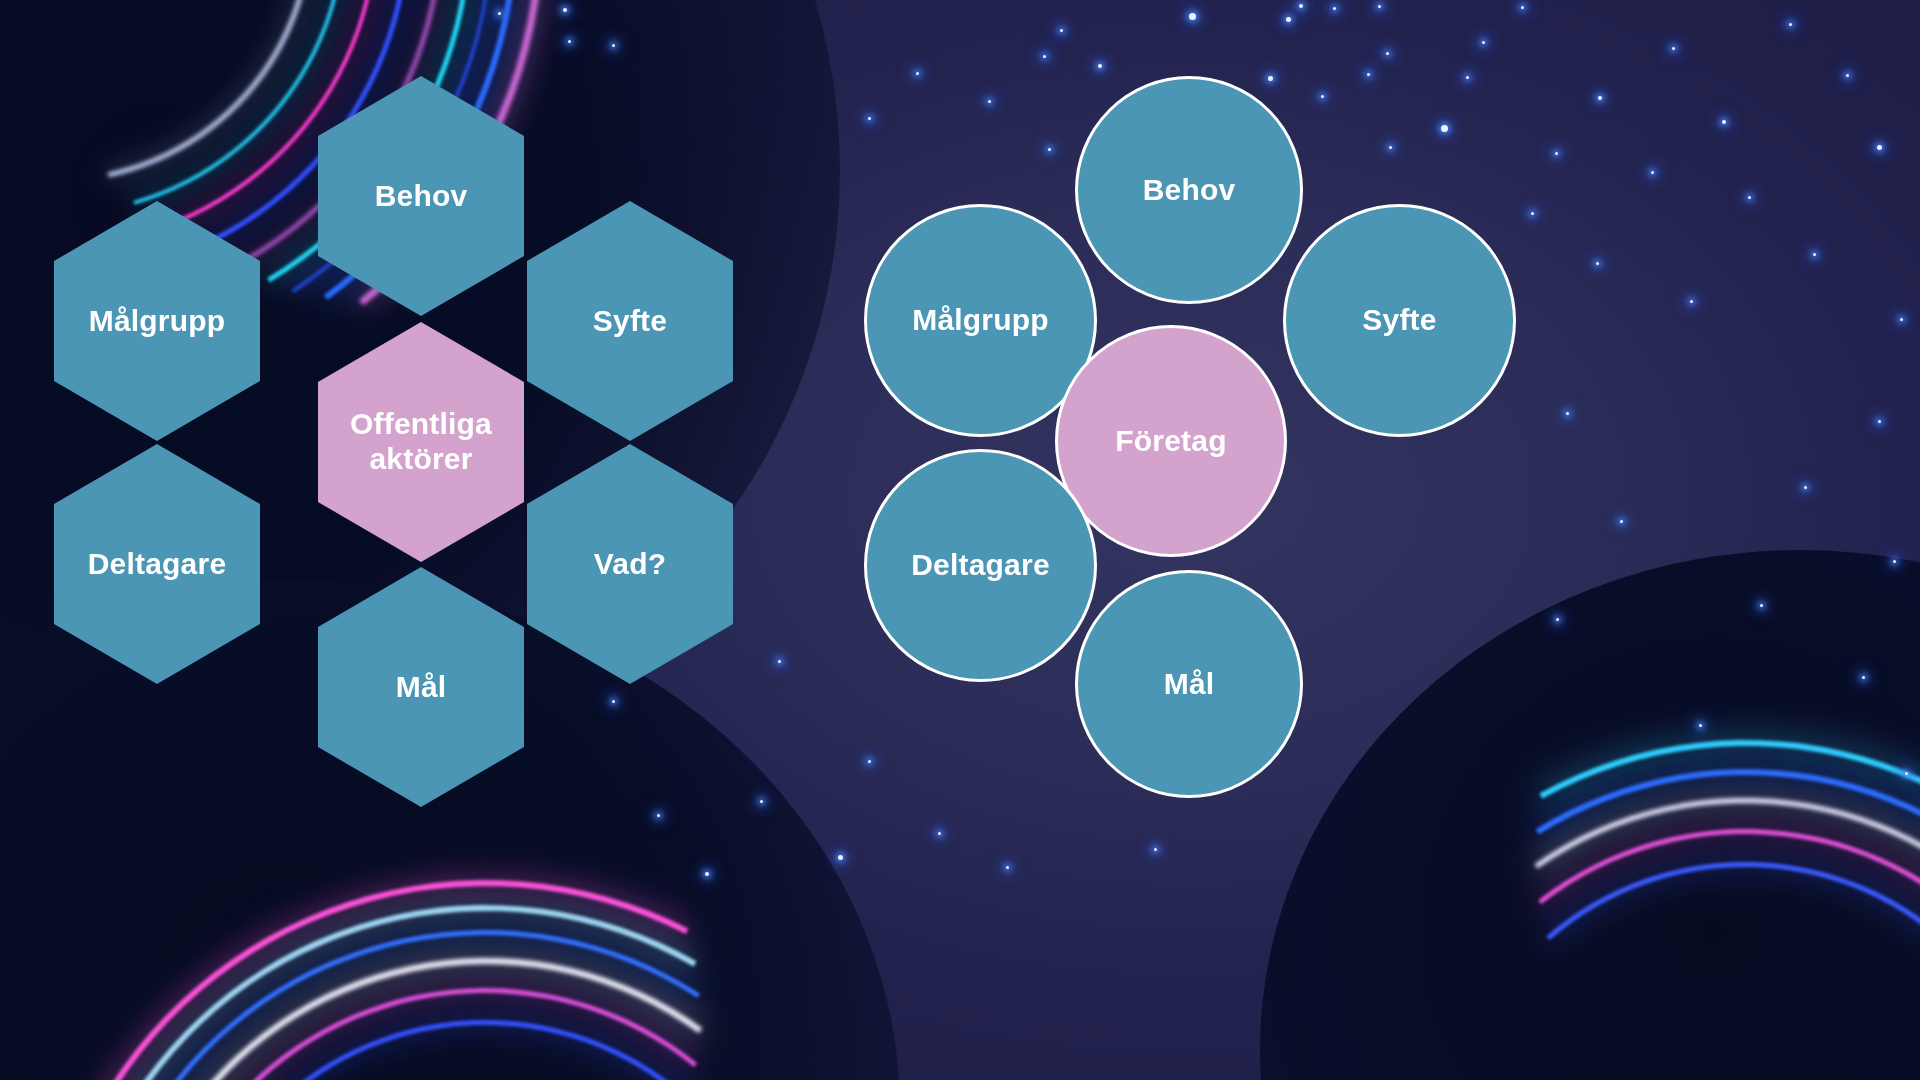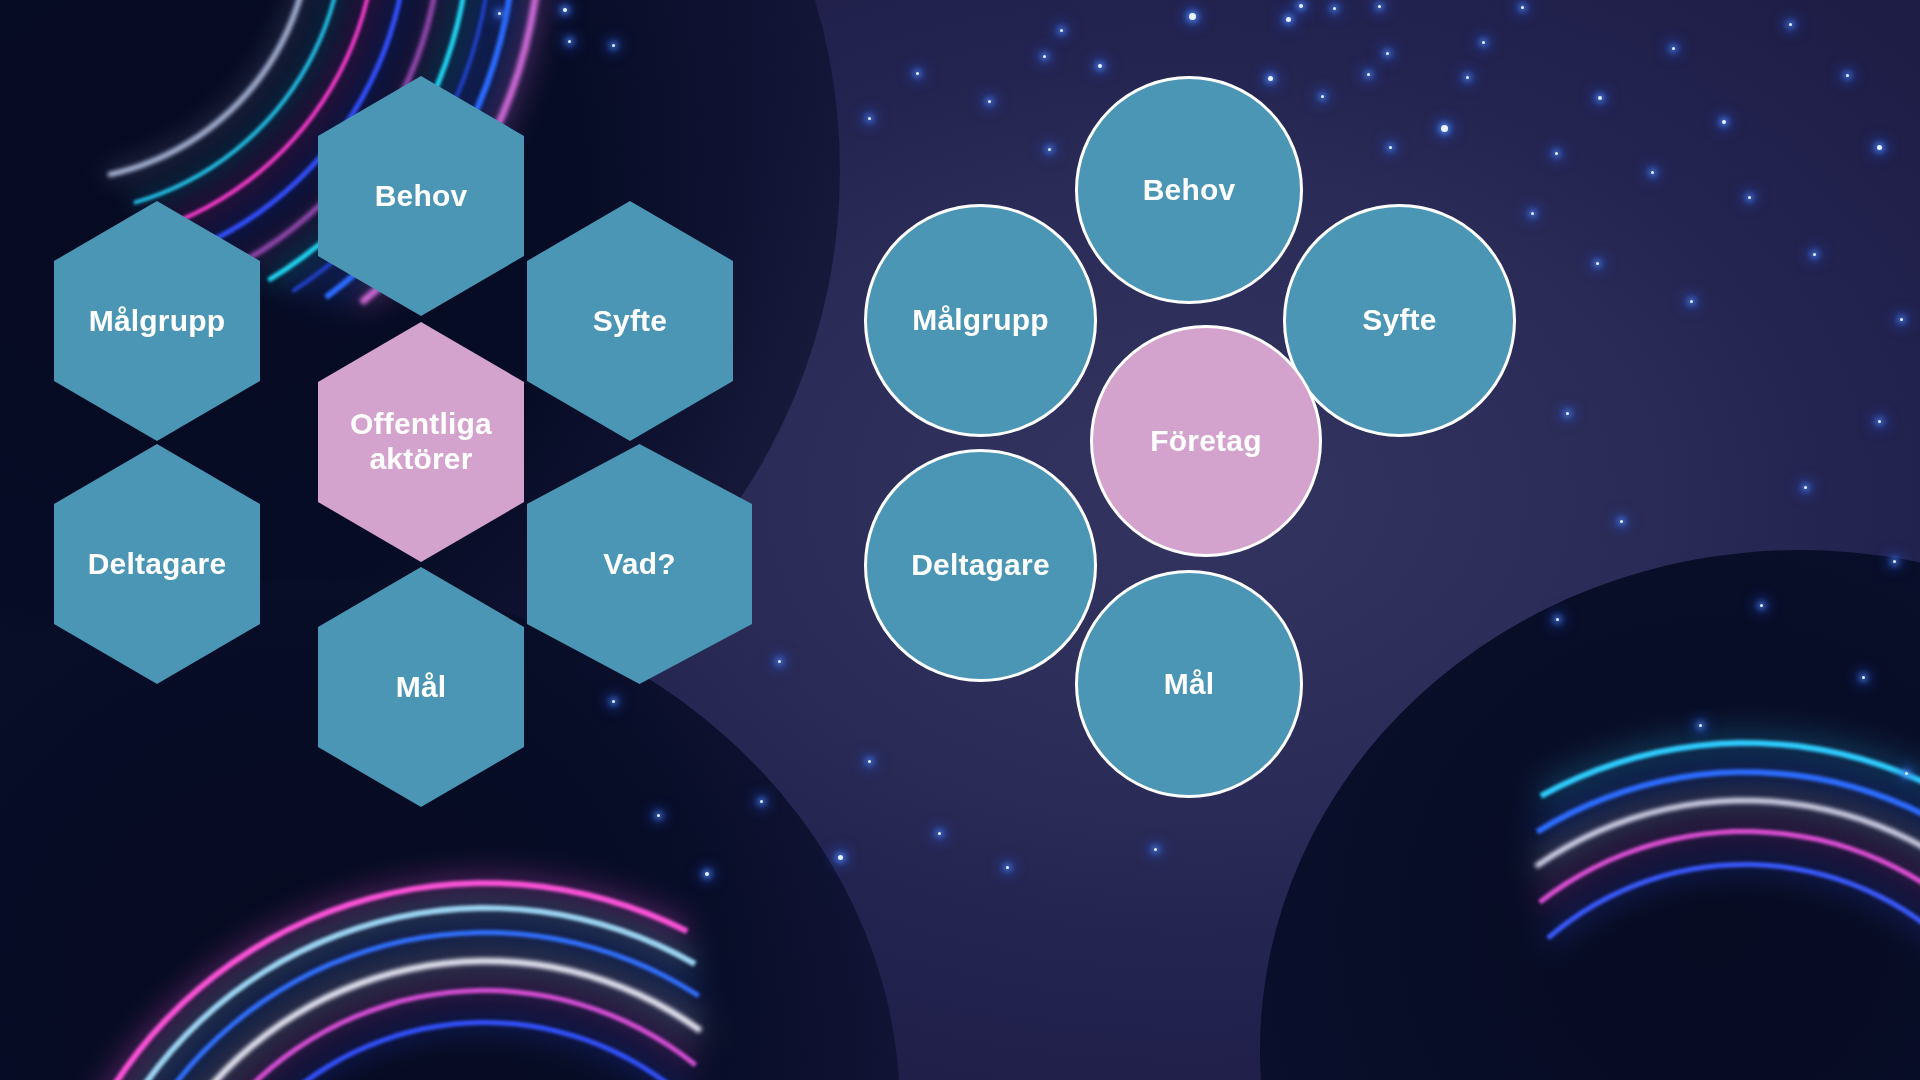--- a/index.html
+++ b/index.html
@@ -314,21 +314,21 @@
         </span>
       </div>
     </div>
 
     <div class="hexcell teal" style="left:54px; top:444px; width:206px; height:240px;">
       <div class="inner">
           <span class="label">Deltagare</span>
         </div>
     </div>
 
-    <div class="hexcell teal" style="left:527px; top:444px; width:225px; height:240px;">
+    <div class="hexcell teal" style="left:527px; top:444px; width:206px; height:240px;">
       <div class="inner">
           <span class="label">Vad?</span>
         </div>
     </div>
 
     <div class="hexcell teal" style="left:318px; top:567px; width:206px; height:240px;">
       <div class="inner">
           <span class="label">Mål</span>
         </div>
     </div>
@@ -341,21 +341,21 @@
     </div>
 
     <div class="circle teal" style="left:44px; top:204px; width:233px; height:233px;">
       <span class="label">Målgrupp</span>
     </div>
 
     <div class="circle teal" style="left:463px; top:204px; width:233px; height:233px;">
       <span class="label">Syfte</span>
     </div>
 
-    <div class="circle pink" style="left:270px; top:325px; width:232px; height:232px;text-align:right;">
+    <div class="circle pink" style="left:235px; top:325px; width:232px; height:232px;text-align:right;">
       <span class="label">Företag</span>
     </div>
 
     <div class="circle teal" style="left:44px; top:449px; width:233px; height:233px;">
       <span class="label">Deltagare</span>
     </div>
 
 
     <div class="circle teal" style="left:255px; top:570px; width:228px; height:228px;">
       <span class="label">Mål</span>

